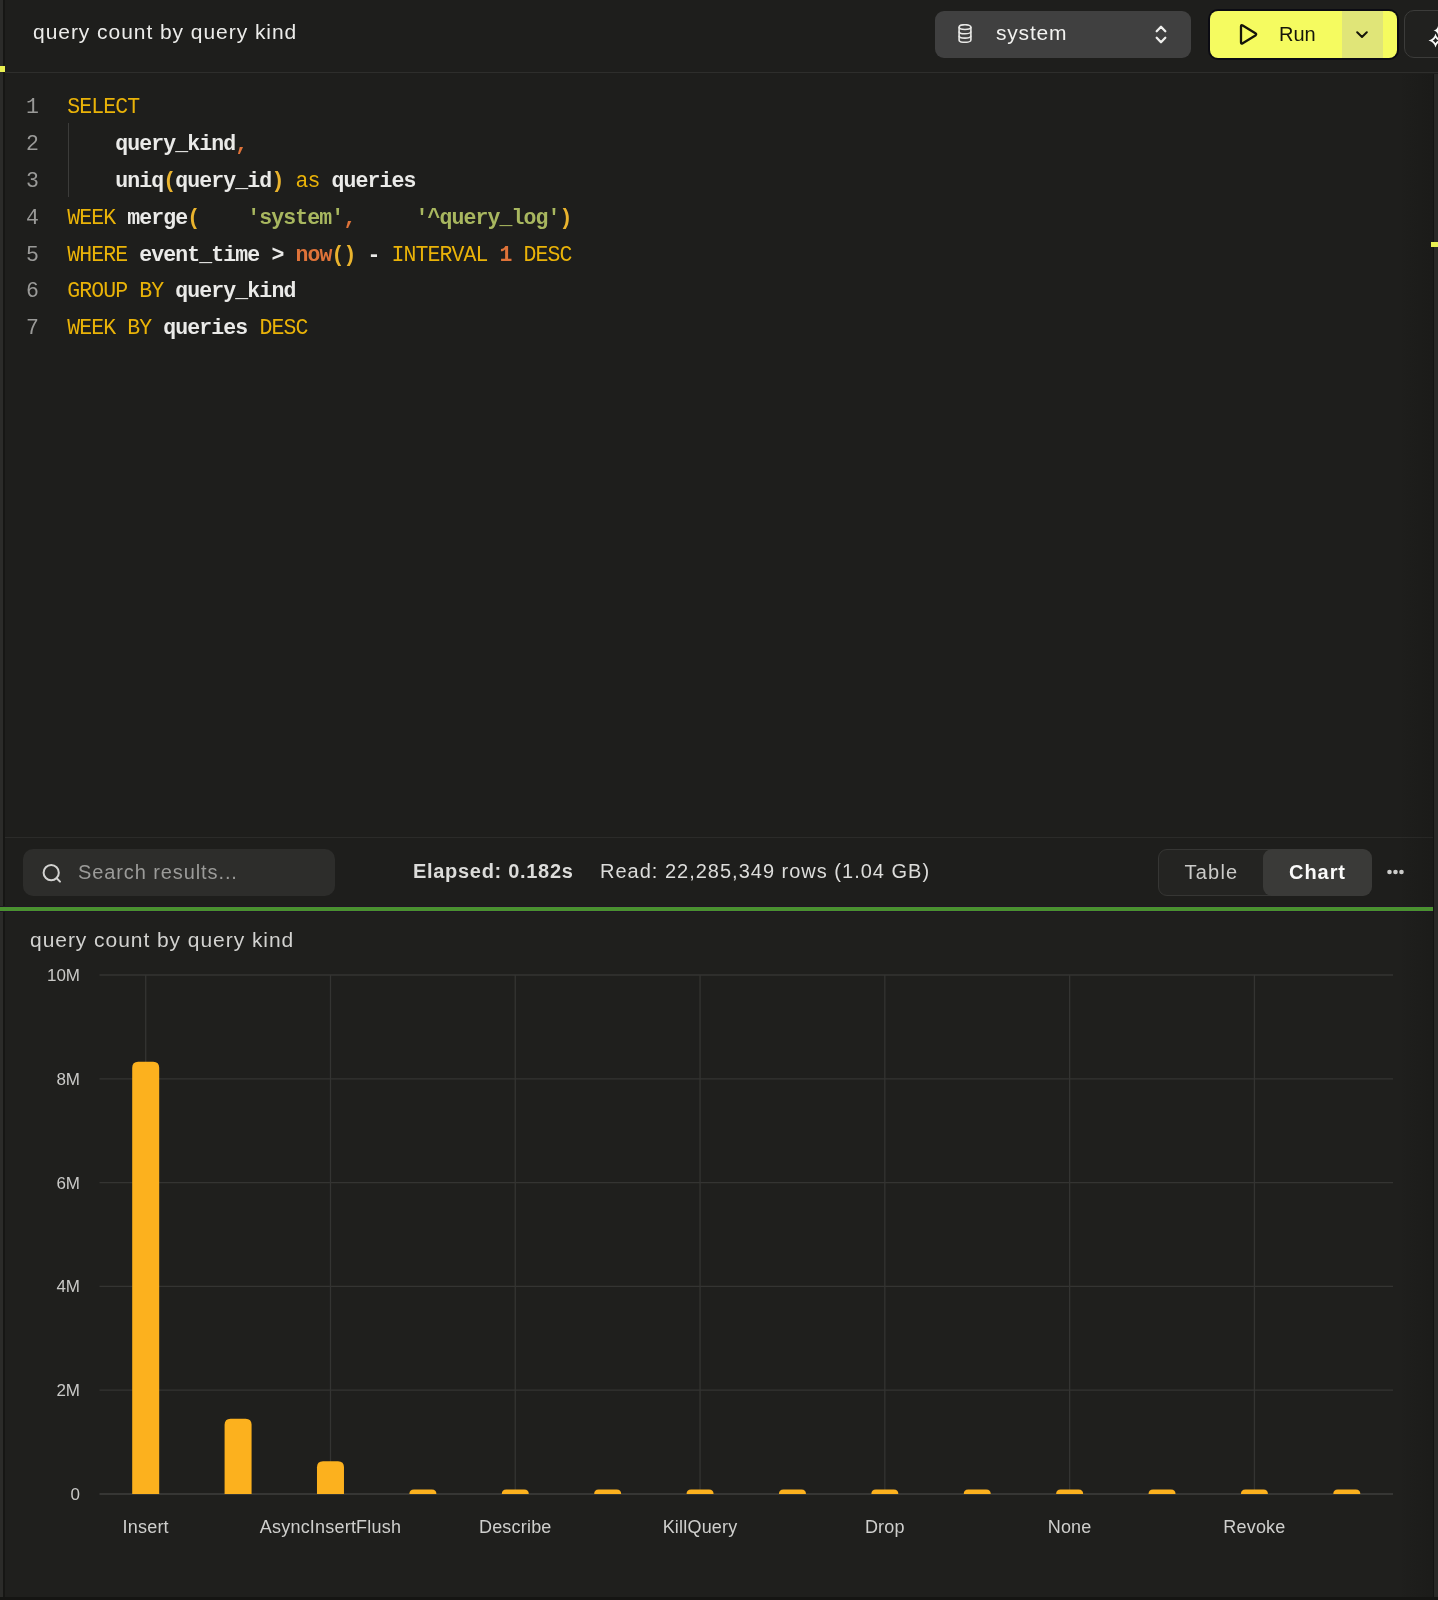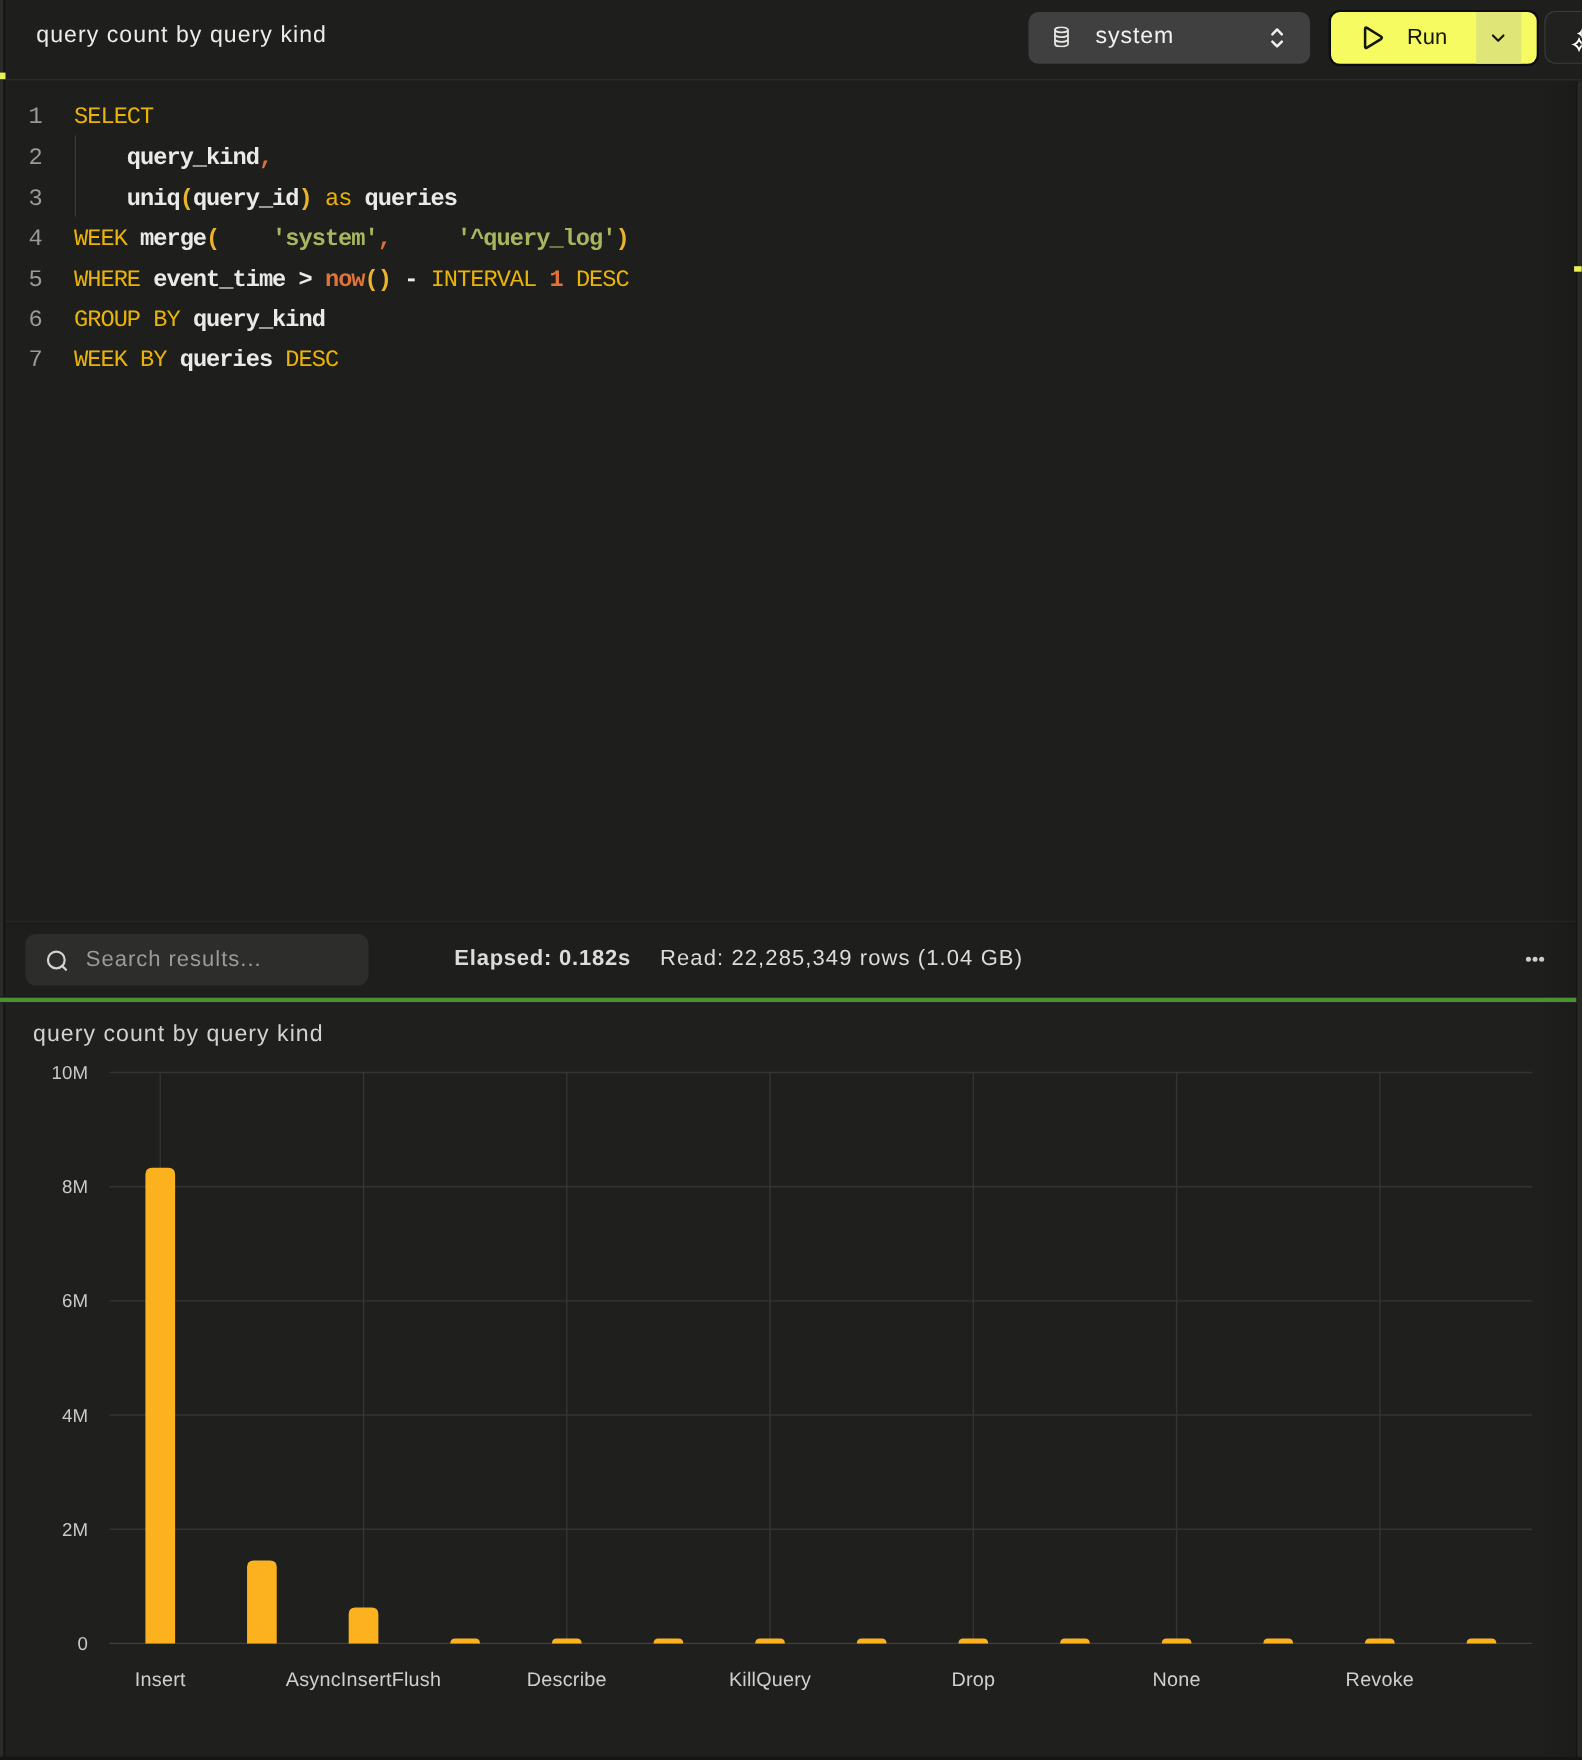--- a/index.html
+++ b/index.html
@@ -110,20 +110,24 @@
   <div class="abs" id="toolbar">
     <div id="search">
       <svg style="position:absolute;left:17px;top:13px" width="22" height="22" viewBox="0 0 22 22" fill="none" stroke="#d3d3d1" stroke-width="2" stroke-linecap="round">
         <circle cx="11.2" cy="10.7" r="7.6"></circle>
         <path d="M16.7 16.3 L20 19.6"></path>
       </svg>
       <span class="ph">Search results...</span>
     </div>
     <span id="elapsed">Elapsed: 0.182s</span>
     <span id="readtxt">Read: 22,285,349 rows (1.04 GB)</span>
+    <div id="seg">
+      <div class="tbl">Table</div>
+      <div class="cht">Chart</div>
+    </div>
   </div>
   <svg class="abs" id="dots" width="18" height="6">
     <circle cx="2.5" cy="3" r="2.3" fill="#cdcdcb"></circle>
     <circle cx="8.5" cy="3" r="2.3" fill="#cdcdcb"></circle>
     <circle cx="14.5" cy="3" r="2.3" fill="#cdcdcb"></circle>
   </svg>
 
   <div class="abs" id="greenline"></div>
 
   <div class="abs" id="chart">

